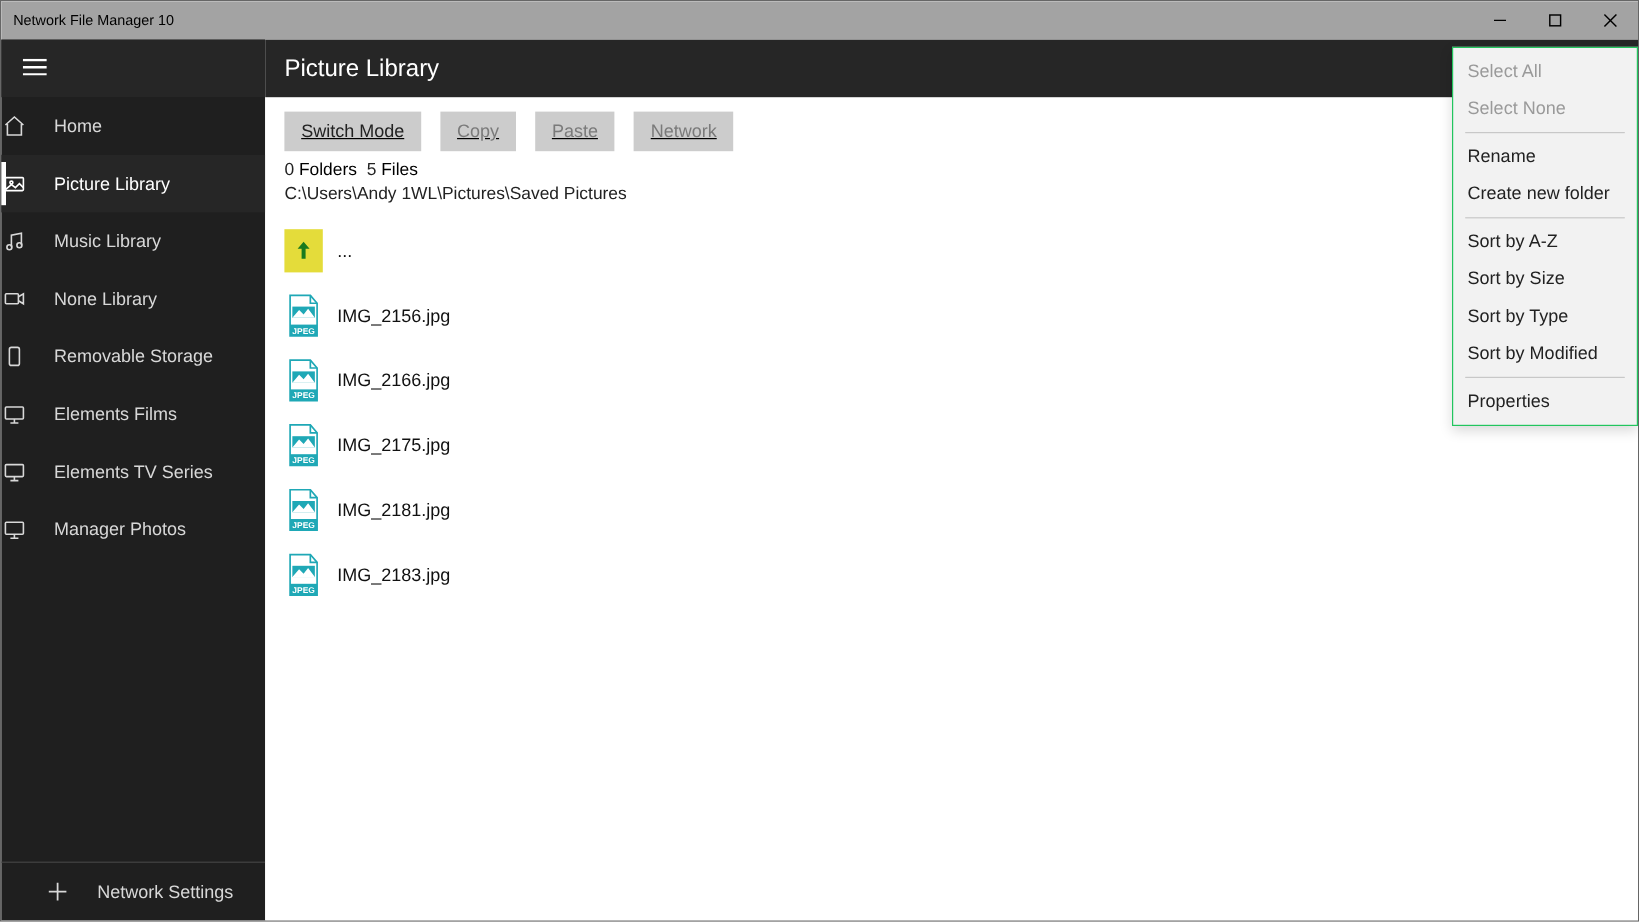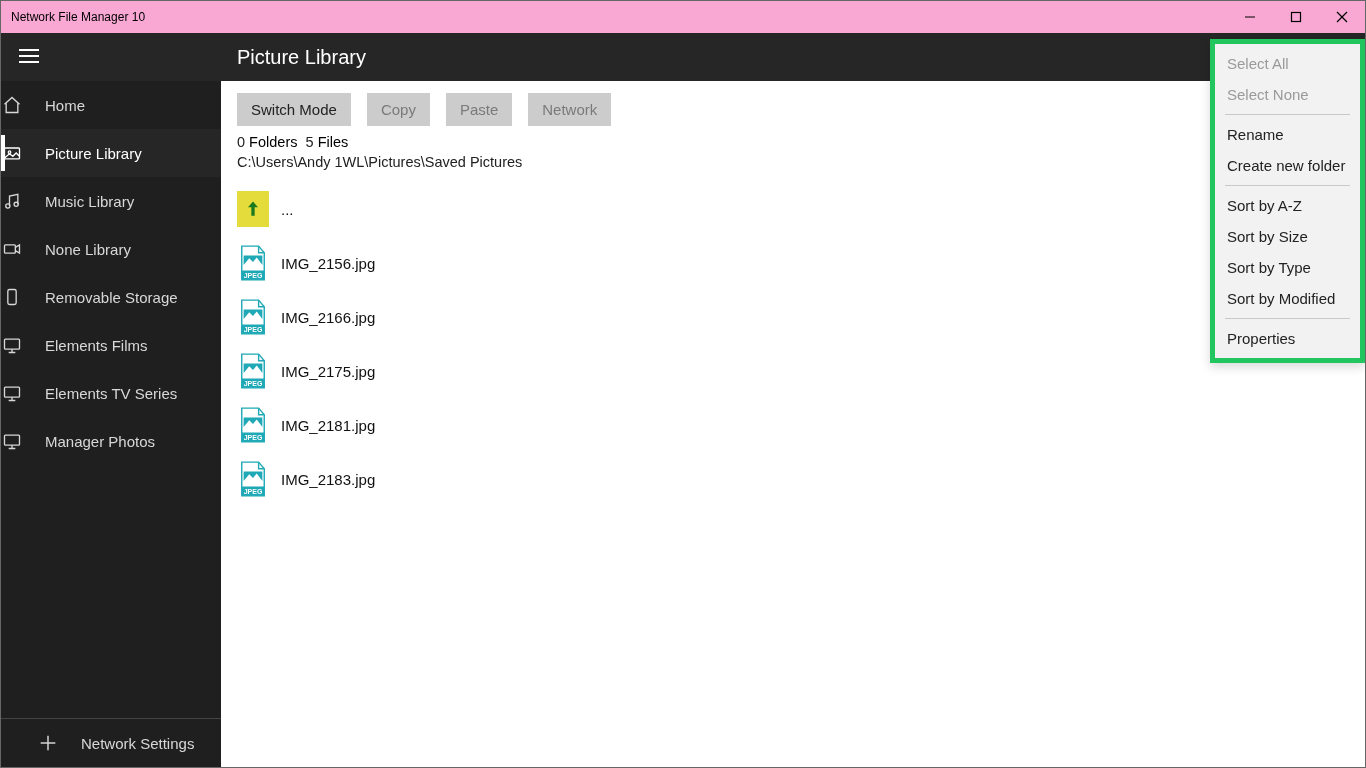--- a/index.html
+++ b/index.html
@@ -12,21 +12,21 @@
     overflow: hidden;
     border: 1px solid #666;
   }
   
   .titlebar {
     height: 32px;
     display: flex;
     align-items: center;
     justify-content: space-between;
     padding-left: 10px;
-    background: #f9a8d4;
+    background: #a3a3a3;
   }
   .titlebar-title { font-size: 12px; color: #000; }
   .winbtns { display: flex; height: 100%; }
   .winbtn {
     width: 46px; height: 32px;
     display: flex; align-items: center; justify-content: center;
     font-size: 14px;
   }
   .winbtn svg { width: 12px; height: 12px; }
   
@@ -102,20 +102,21 @@
     display: flex; align-items: center; justify-content: space-between;
     padding: 0 16px;
   }
   .header-title { font-size: 20px; font-weight: 400; }
   .header-more { font-size: 18px; letter-spacing: 2px; padding-right: 4px; }
   
   .toolbar {
     display: flex;
     gap: 16px;
     padding: 12px 16px 8px 16px;
+    text-decoration: underline;
   }
   .toolbtn {
     background: #ccc;
     color: #222;
     border: none;
     padding: 8px 14px;
     font-size: 15px;
     font-family: inherit;
   }
   .toolbtn.disabled { color: #7a7a7a; }
@@ -150,21 +151,21 @@
     background: #e4dc3a;
     display: flex; align-items: center; justify-content: center;
   }
   .upicon svg { width: 20px; height: 24px; fill: #1a7a1e; }
   
   .contextmenu {
     position: absolute;
     top: 6px; right: 0;
     width: 155px;
     background: #f2f2f2;
-    border: 5px solid #22c55e;
+    border: 1px solid #22c55e;
     box-shadow: 0 4px 10px rgba(0,0,0,0.15);
     padding: 4px 0;
   }
   .menuitem {
     padding: 7px 12px;
     font-size: 15px;
     color: #222;
   }
   .menuitem.disabled { color: #9a9a9a; }
   .menudiv { height:1px; background:#c8c8c8; margin: 4px 10px; }

